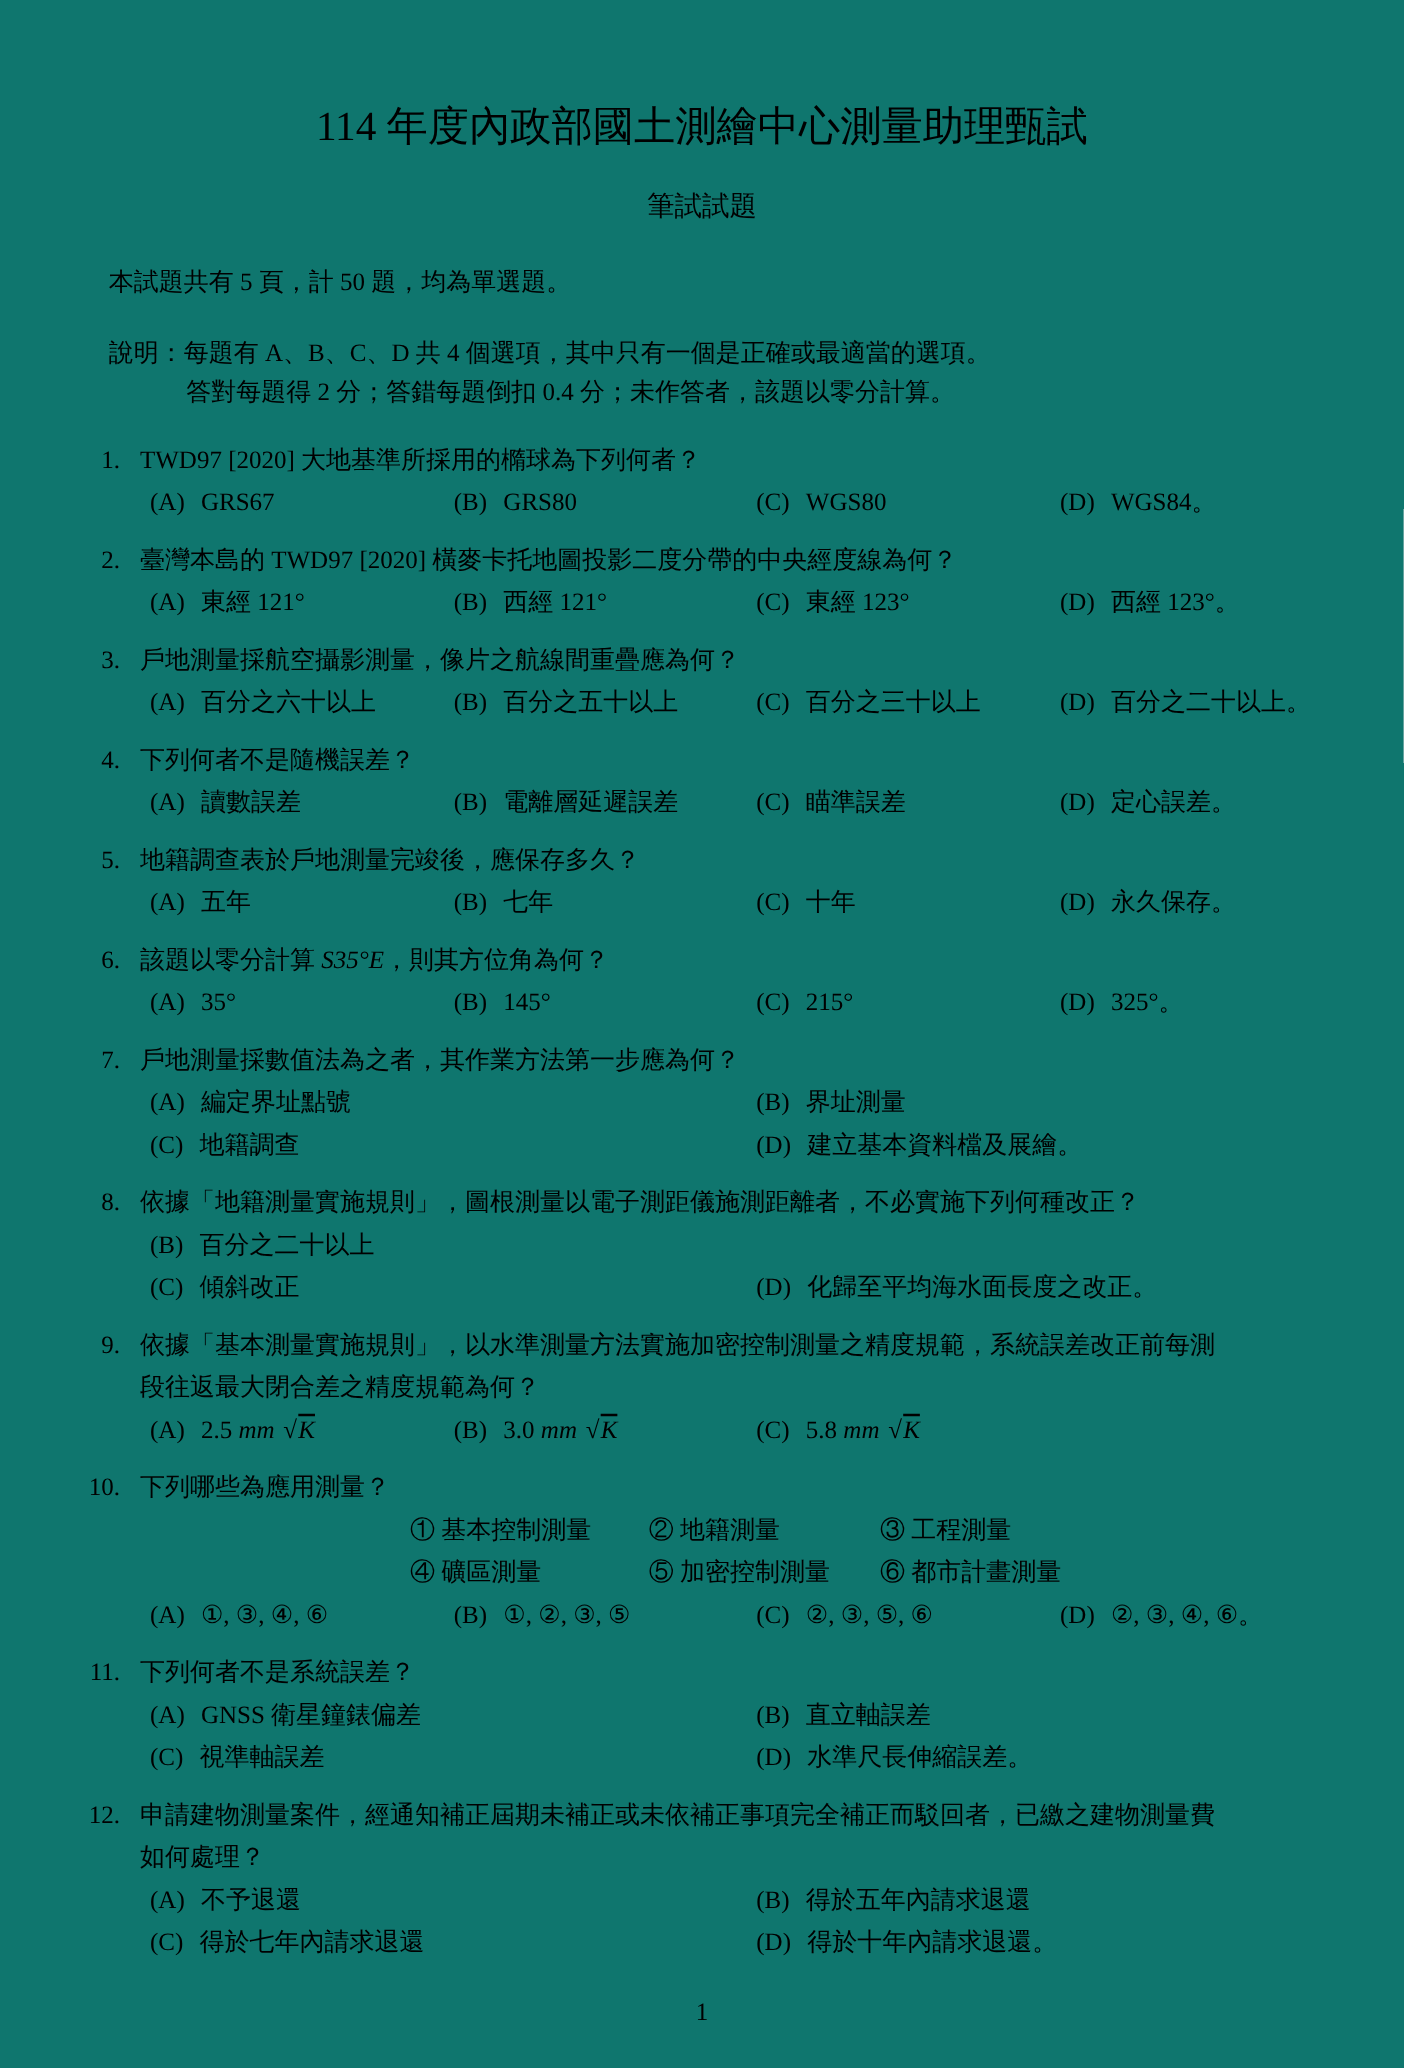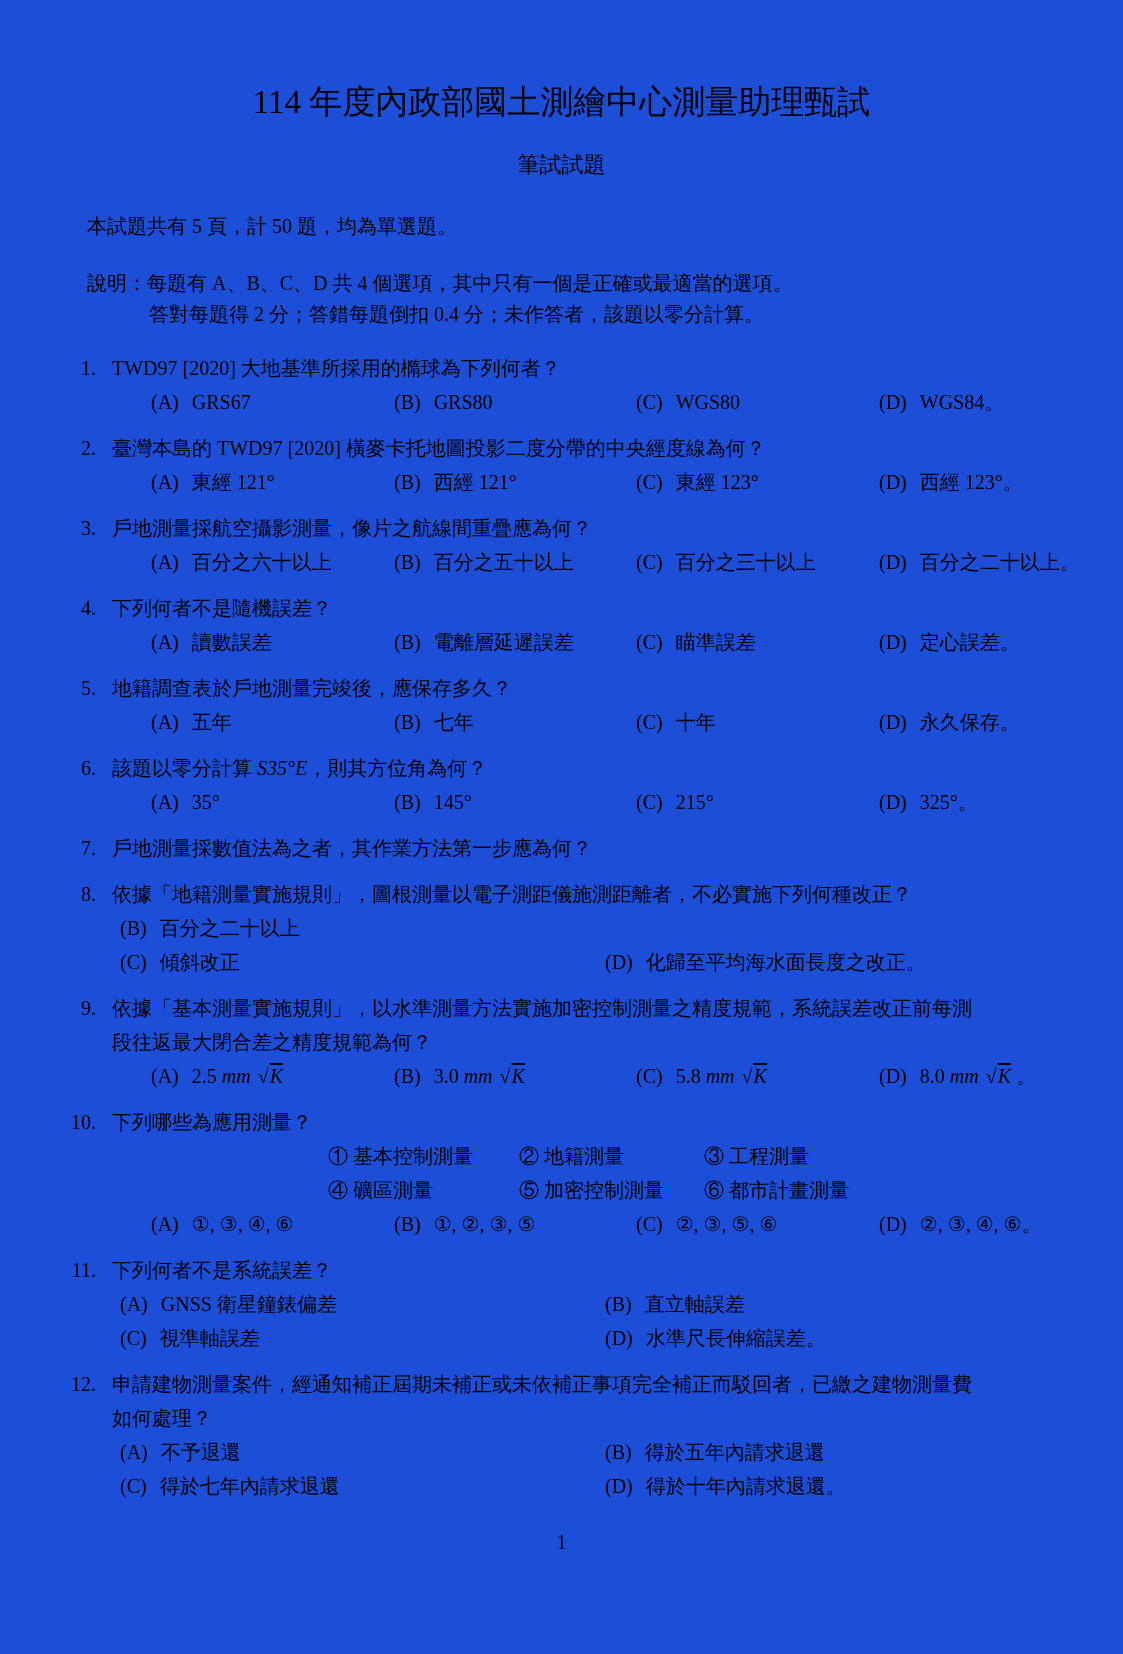--- a/index.html
+++ b/index.html
@@ -1,21 +1,21 @@
 <!DOCTYPE html>
 <html><head>
 <meta charset="utf-8">
 <style>
   html,body { margin:0; padding:0; background:#e8e8e8; }
   .page {
     position:relative;
     width:1123px;
     height:1654px;
     margin:0 auto;
-    background:#1d4ed8;
+    background:#0f766e;
     color:#000000;
     font-family:"Liberation Serif","DejaVu Serif",serif;
     font-size:20px;
     overflow:hidden;
   }
   .doc-title {
     padding-top:82px;
     text-align:center;
     font-size:33px;
     font-weight:400;
@@ -28,21 +28,21 @@
     font-weight:400;
     line-height:32px;
   }
   .intro { margin:30px 95px 0 87px; line-height:30px; }
   .instructions { margin:27px 95px 0 87px; line-height:31px; }
   .inst-line2 { padding-left:62px; }
   .questions { margin-top:21px; }
   .question { position:relative; padding-left:112px; margin-bottom:12px; line-height:34px; }
   .qnum { position:absolute; left:0; top:0; width:96px; text-align:right; }
   .qtext { max-width:870px; }
-  .opts4 { display:flex; padding-left:8px;margin-left:31px; }
+  .opts4 { display:flex; padding-left:8px; }
   .opts4 .opt { flex:0 0 243px; white-space:nowrap; }
   .opts4 .opt:nth-child(2) { flex-basis:242px; }
   .opts4 .opt:last-child { flex:1 1 auto; }
   .opts2 { padding-left:8px; }
   .orow { display:flex; }
   .orow .opt { flex:0 0 485px; white-space:nowrap; }
   .orow .opt:last-child { flex:1 1 auto; }
   .lab { margin-right:13px; }
   .mvar { font-style:italic; }
   .munit { font-style:italic; margin:0 7px 0 5px; }
@@ -135,20 +135,30 @@
         <span class="opt"><span class="lab">(A)</span><span>35°</span></span>
         <span class="opt"><span class="lab">(B)</span><span>145°</span></span>
         <span class="opt"><span class="lab">(C)</span><span>215°</span></span>
         <span class="opt"><span class="lab">(D)</span><span>325°。</span></span>
       </div>
     </div>
 
     <div class="question">
       <span class="qnum">7.</span>
       <div class="qtext">戶地測量採數值法為之者，其作業方法第一步應為何？</div>
+      <div class="opts2">
+        <div class="orow">
+          <span class="opt"><span class="lab">(A)</span><span>編定界址點號</span></span>
+          <span class="opt"><span class="lab">(B)</span><span>界址測量</span></span>
+        </div>
+        <div class="orow">
+          <span class="opt"><span class="lab">(C)</span><span>地籍調查</span></span>
+          <span class="opt"><span class="lab">(D)</span><span>建立基本資料檔及展繪。</span></span>
+        </div>
+      </div>
     </div>
 
     <div class="question">
       <span class="qnum">8.</span>
       <div class="qtext">依據「地籍測量實施規則」，圖根測量以電子測距儀施測距離者，不必實施下列何種改正？</div>
       <div class="opts2">
         <div class="orow">
           <span class="opt"><span class="lab">(B)</span><span>百分之二十以上</span></span>
         </div>
         <div class="orow">
@@ -158,21 +168,20 @@
       </div>
     </div>
 
     <div class="question">
       <span class="qnum">9.</span>
       <div class="qtext">依據「基本測量實施規則」，以水準測量方法實施加密控制測量之精度規範，系統誤差改正前每測段往返最大閉合差之精度規範為何？</div>
       <div class="opts4">
         <span class="opt"><span class="lab">(A)</span><span>2.5</span><span class="munit">mm</span><span class="sqrt">√</span><span class="radic">K</span><span class="suffix"></span></span>
         <span class="opt"><span class="lab">(B)</span><span>3.0</span><span class="munit">mm</span><span class="sqrt">√</span><span class="radic">K</span><span class="suffix"></span></span>
         <span class="opt"><span class="lab">(C)</span><span>5.8</span><span class="munit">mm</span><span class="sqrt">√</span><span class="radic">K</span><span class="suffix"></span></span>
-        <span class="opt"><span class="lab">(D)</span><span>8.0</span><span class="munit">mm</span><span class="sqrt">√</span><span class="radic">K</span><span class="suffix">。</span></span>
       </div>
     </div>
 
     <div class="question">
       <span class="qnum">10.</span>
       <div class="qtext">下列哪些為應用測量？</div>
       <div class="subitems">
         <div class="sirow">
           <span class="si">① 基本控制測量</span>
           <span class="si">② 地籍測量</span>

